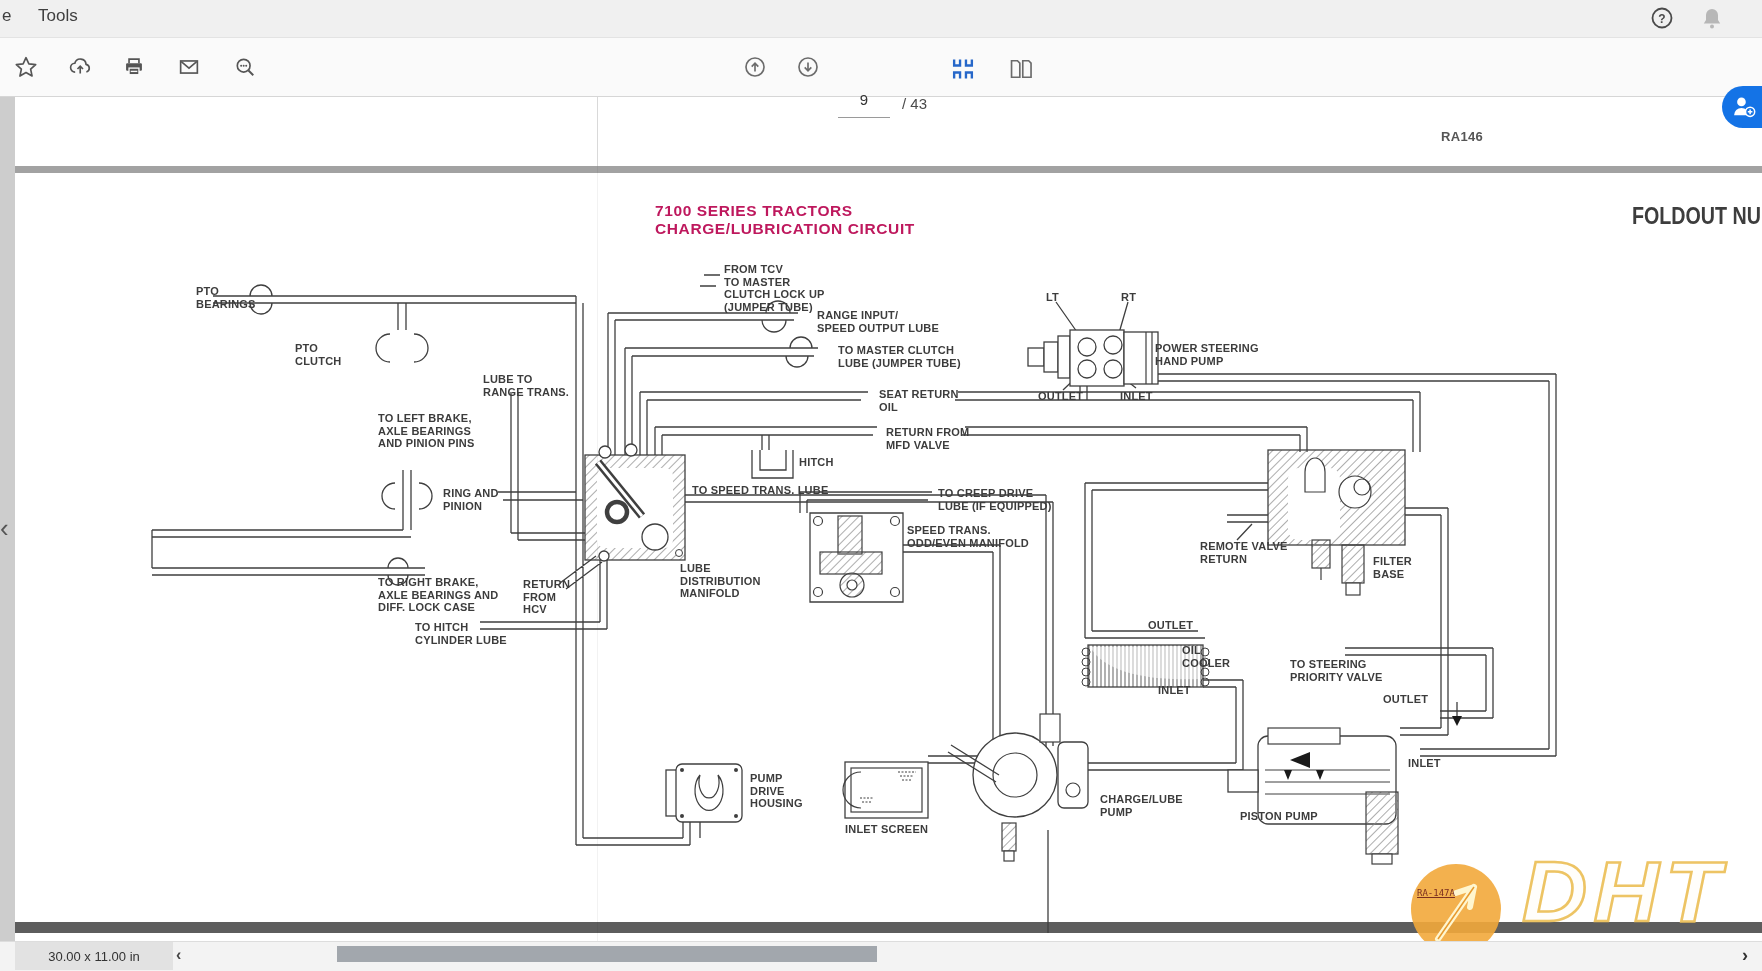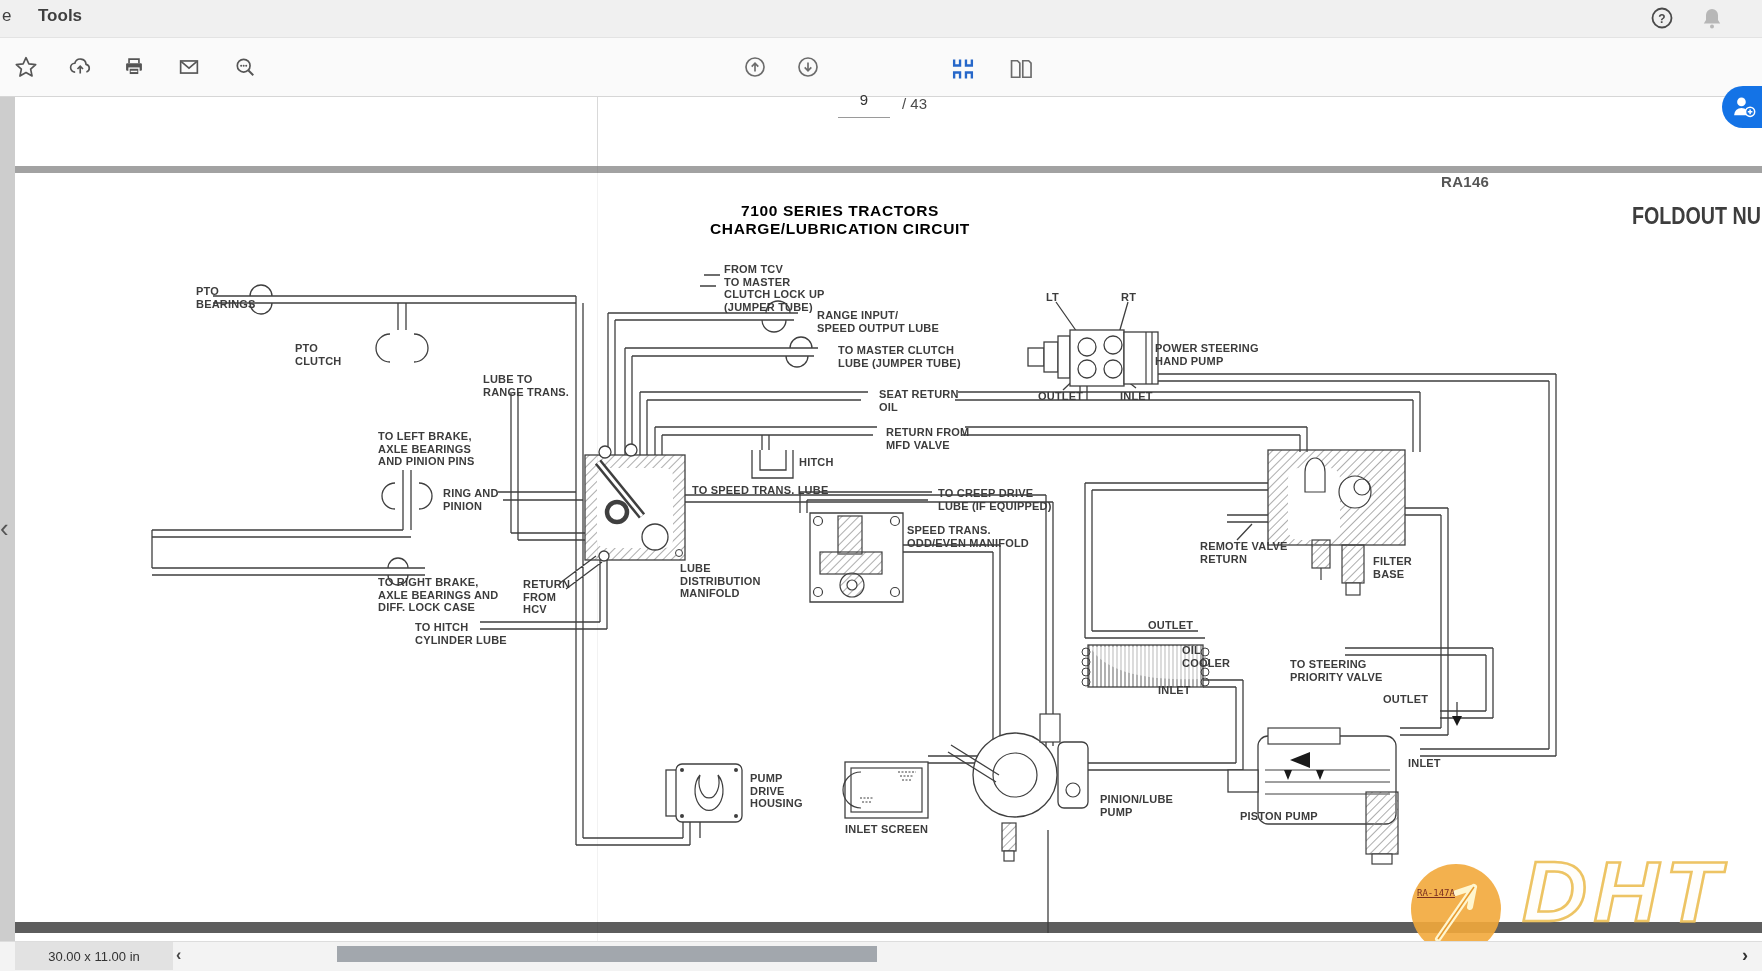--- a/index.html
+++ b/index.html
@@ -1,46 +1,46 @@
 <!DOCTYPE html>
 <html><head>
 <meta charset="utf-8">
 <style>
   html,body{margin:0;padding:0;background:#d8d8d8;}
   #stage{position:relative;width:1762px;height:971px;overflow:hidden;
          font-family:"Liberation Sans",sans-serif;background:#d0d0d0;}
   
   .tabbar{position:absolute;left:0;top:0;width:1762px;height:37px;background:#f0f0f0;border-bottom:1px solid #e3e3e3;}
   .partial-tab{position:absolute;left:2px;top:6px;font-size:17px;color:#3f3f3f;}
-  .tools-tab{position:absolute;left:38px;top:6px;font-size:17px;color:#3f3f3f;cursor:default;font-weight:bold;}
+  .tools-tab{position:absolute;left:38px;top:6px;font-size:17px;color:#3f3f3f;cursor:default;}
   .doc-tab{position:absolute;left:128px;top:0;width:264px;height:37px;background:#ffffff;
            display:flex;align-items:center;justify-content:center;gap:14px;}
   .doc-tab-label{font-size:15px;color:#333;}
   .doc-tab-close{font-size:15px;color:#666;cursor:default;}
   .help-bell{position:absolute;top:4px;height:30px;}
   
   .toolbar{position:absolute;left:0;top:38px;width:1762px;height:58px;background:#fafafa;border-bottom:1px solid #d6d6d6;}
   .tbicon{position:absolute;top:18px;width:22px;height:22px;}
   .pageinput{position:absolute;left:838px;top:53px;width:52px;height:26px;border-bottom:1.5px solid #9a9a9a;
              text-align:center;font-size:15px;color:#333;}
   .pagetotal{position:absolute;left:902px;top:57px;font-size:15px;color:#4a4a4a;}
   .sharebtn{position:absolute;left:1722px;top:48px;width:60px;height:42px;background:#1473e6;border-radius:21px;}
   
   .gutter{position:absolute;left:0;top:96px;width:15px;height:845px;background:#cdcdcd;}
   .page{position:absolute;left:15px;top:96px;width:1747px;height:845px;background:#ffffff;}
   .band-top{position:absolute;left:15px;top:166px;width:1747px;height:7px;background:#a2a2a2;}
   .band-bottom{position:absolute;left:15px;top:922px;width:1747px;height:11px;background:#5d5d5d;}
   .crease{position:absolute;left:597px;top:96px;width:1px;height:845px;background:rgba(0,0,0,0.05);}
   .crease2{position:absolute;left:597px;top:96px;width:1px;height:70px;background:rgba(0,0,0,0.10);}
   .prevpage{position:absolute;left:0px;top:515px;font-size:26px;color:#555;line-height:26px;}
-  .ra-code{position:absolute;left:1441px;top:129px;font-size:15px;font-weight:bold;color:#555;letter-spacing:.3px;margin-top:44px;}
+  .ra-code{position:absolute;left:1441px;top:129px;font-size:13px;font-weight:bold;color:#555;letter-spacing:.3px;}
   .foldout{position:absolute;left:1632px;top:202px;font-size:24px;font-weight:bold;color:#3d3d3d;
            transform:scaleX(.82);transform-origin:left;white-space:nowrap;}
-  .dtitle{position:absolute;left:655px;top:203px;width:370px;text-align:center;font-weight:bold;
-          font-size:15.5px;color:#000000;letter-spacing:.6px;line-height:1.0;}
+  .dtitle{position:absolute;left:655px;top:203px;width:370px;font-weight:bold;
+          font-size:15.5px;color:#be185d;letter-spacing:.6px;line-height:1.0;}
   .dtitle div{margin-bottom:2px;}
   svg.diagram{position:absolute;left:0;top:0;width:1762px;height:971px;pointer-events:none;}
   .dl{position:absolute;font-size:11px;font-weight:bold;color:#3c3c3c;line-height:1.15;
       letter-spacing:.2px;white-space:pre-line;}
   
   .statusbar{position:absolute;left:0;top:941px;width:1762px;height:30px;background:#f3f3f3;border-top:1px solid #ddd;}
   .dims{position:absolute;left:15px;top:0px;width:158px;height:28px;background:#e2e2e2;
         display:flex;align-items:center;justify-content:center;font-size:13px;color:#333;}
   .scroll-left{position:absolute;left:176px;top:4px;font-size:16px;color:#444;font-weight:bold;}
   .scroll-thumb{position:absolute;left:337px;top:4px;width:540px;height:16px;background:#a2a7ad;}
@@ -211,21 +211,21 @@
     <rect x="1372" y="854" width="20" height="10" fill="#fff" stroke="#3f3f3f" stroke-width="1.2"></rect>
     <path d="M1452 716 L1457 726 L1462 716 Z" fill="#1a1a1a"></path>
   </svg>
 
   <div class="dl" style="left:196px;top:285px">PTO
 BEARINGS</div>
   <div class="dl" style="left:295px;top:342px">PTO
 CLUTCH</div>
   <div class="dl" style="left:483px;top:373px">LUBE TO
 RANGE TRANS.</div>
-  <div class="dl" style="left:378px;top:430px">TO LEFT BRAKE,
+  <div class="dl" style="left:378px;top:412px">TO LEFT BRAKE,
 AXLE BEARINGS
 AND PINION PINS</div>
   <div class="dl" style="left:443px;top:487px">RING AND
 PINION</div>
   <div class="dl" style="left:378px;top:576px">TO RIGHT BRAKE,
 AXLE BEARINGS AND
 DIFF. LOCK CASE</div>
   <div class="dl" style="left:523px;top:578px">RETURN
 FROM
 HCV</div>
@@ -267,21 +267,21 @@
 COOLER</div>
   <div class="dl" style="left:1158px;top:684px">INLET</div>
   <div class="dl" style="left:1290px;top:658px">TO STEERING
 PRIORITY VALVE</div>
   <div class="dl" style="left:1383px;top:693px">OUTLET</div>
   <div class="dl" style="left:1408px;top:757px">INLET</div>
   <div class="dl" style="left:750px;top:772px">PUMP
 DRIVE
 HOUSING</div>
   <div class="dl" style="left:845px;top:823px">INLET SCREEN</div>
-  <div class="dl" style="left:1100px;top:793px">PINION/LUBE
+  <div class="dl" style="left:1100px;top:793px">CHARGE/LUBE
 PUMP</div>
   <div class="dl" style="left:1240px;top:810px">PISTON PUMP</div>
 
   <div class="wm">
     <div class="wm-dht">DHT</div>
     <svg style="position:absolute;left:1408px;top:861px" width="96" height="96">
       <circle cx="48" cy="48" r="45" fill="#f2a93b" opacity="0.9"></circle>
       <path d="M30 78 L66 26 M66 26 L48 32 M66 26 L62 46" stroke="#fff6cf" stroke-width="6" fill="none" stroke-linecap="round"></path>
       <path d="M30 78 L66 26" stroke="#e79a2e" stroke-width="1.5" fill="none"></path>
     </svg>

